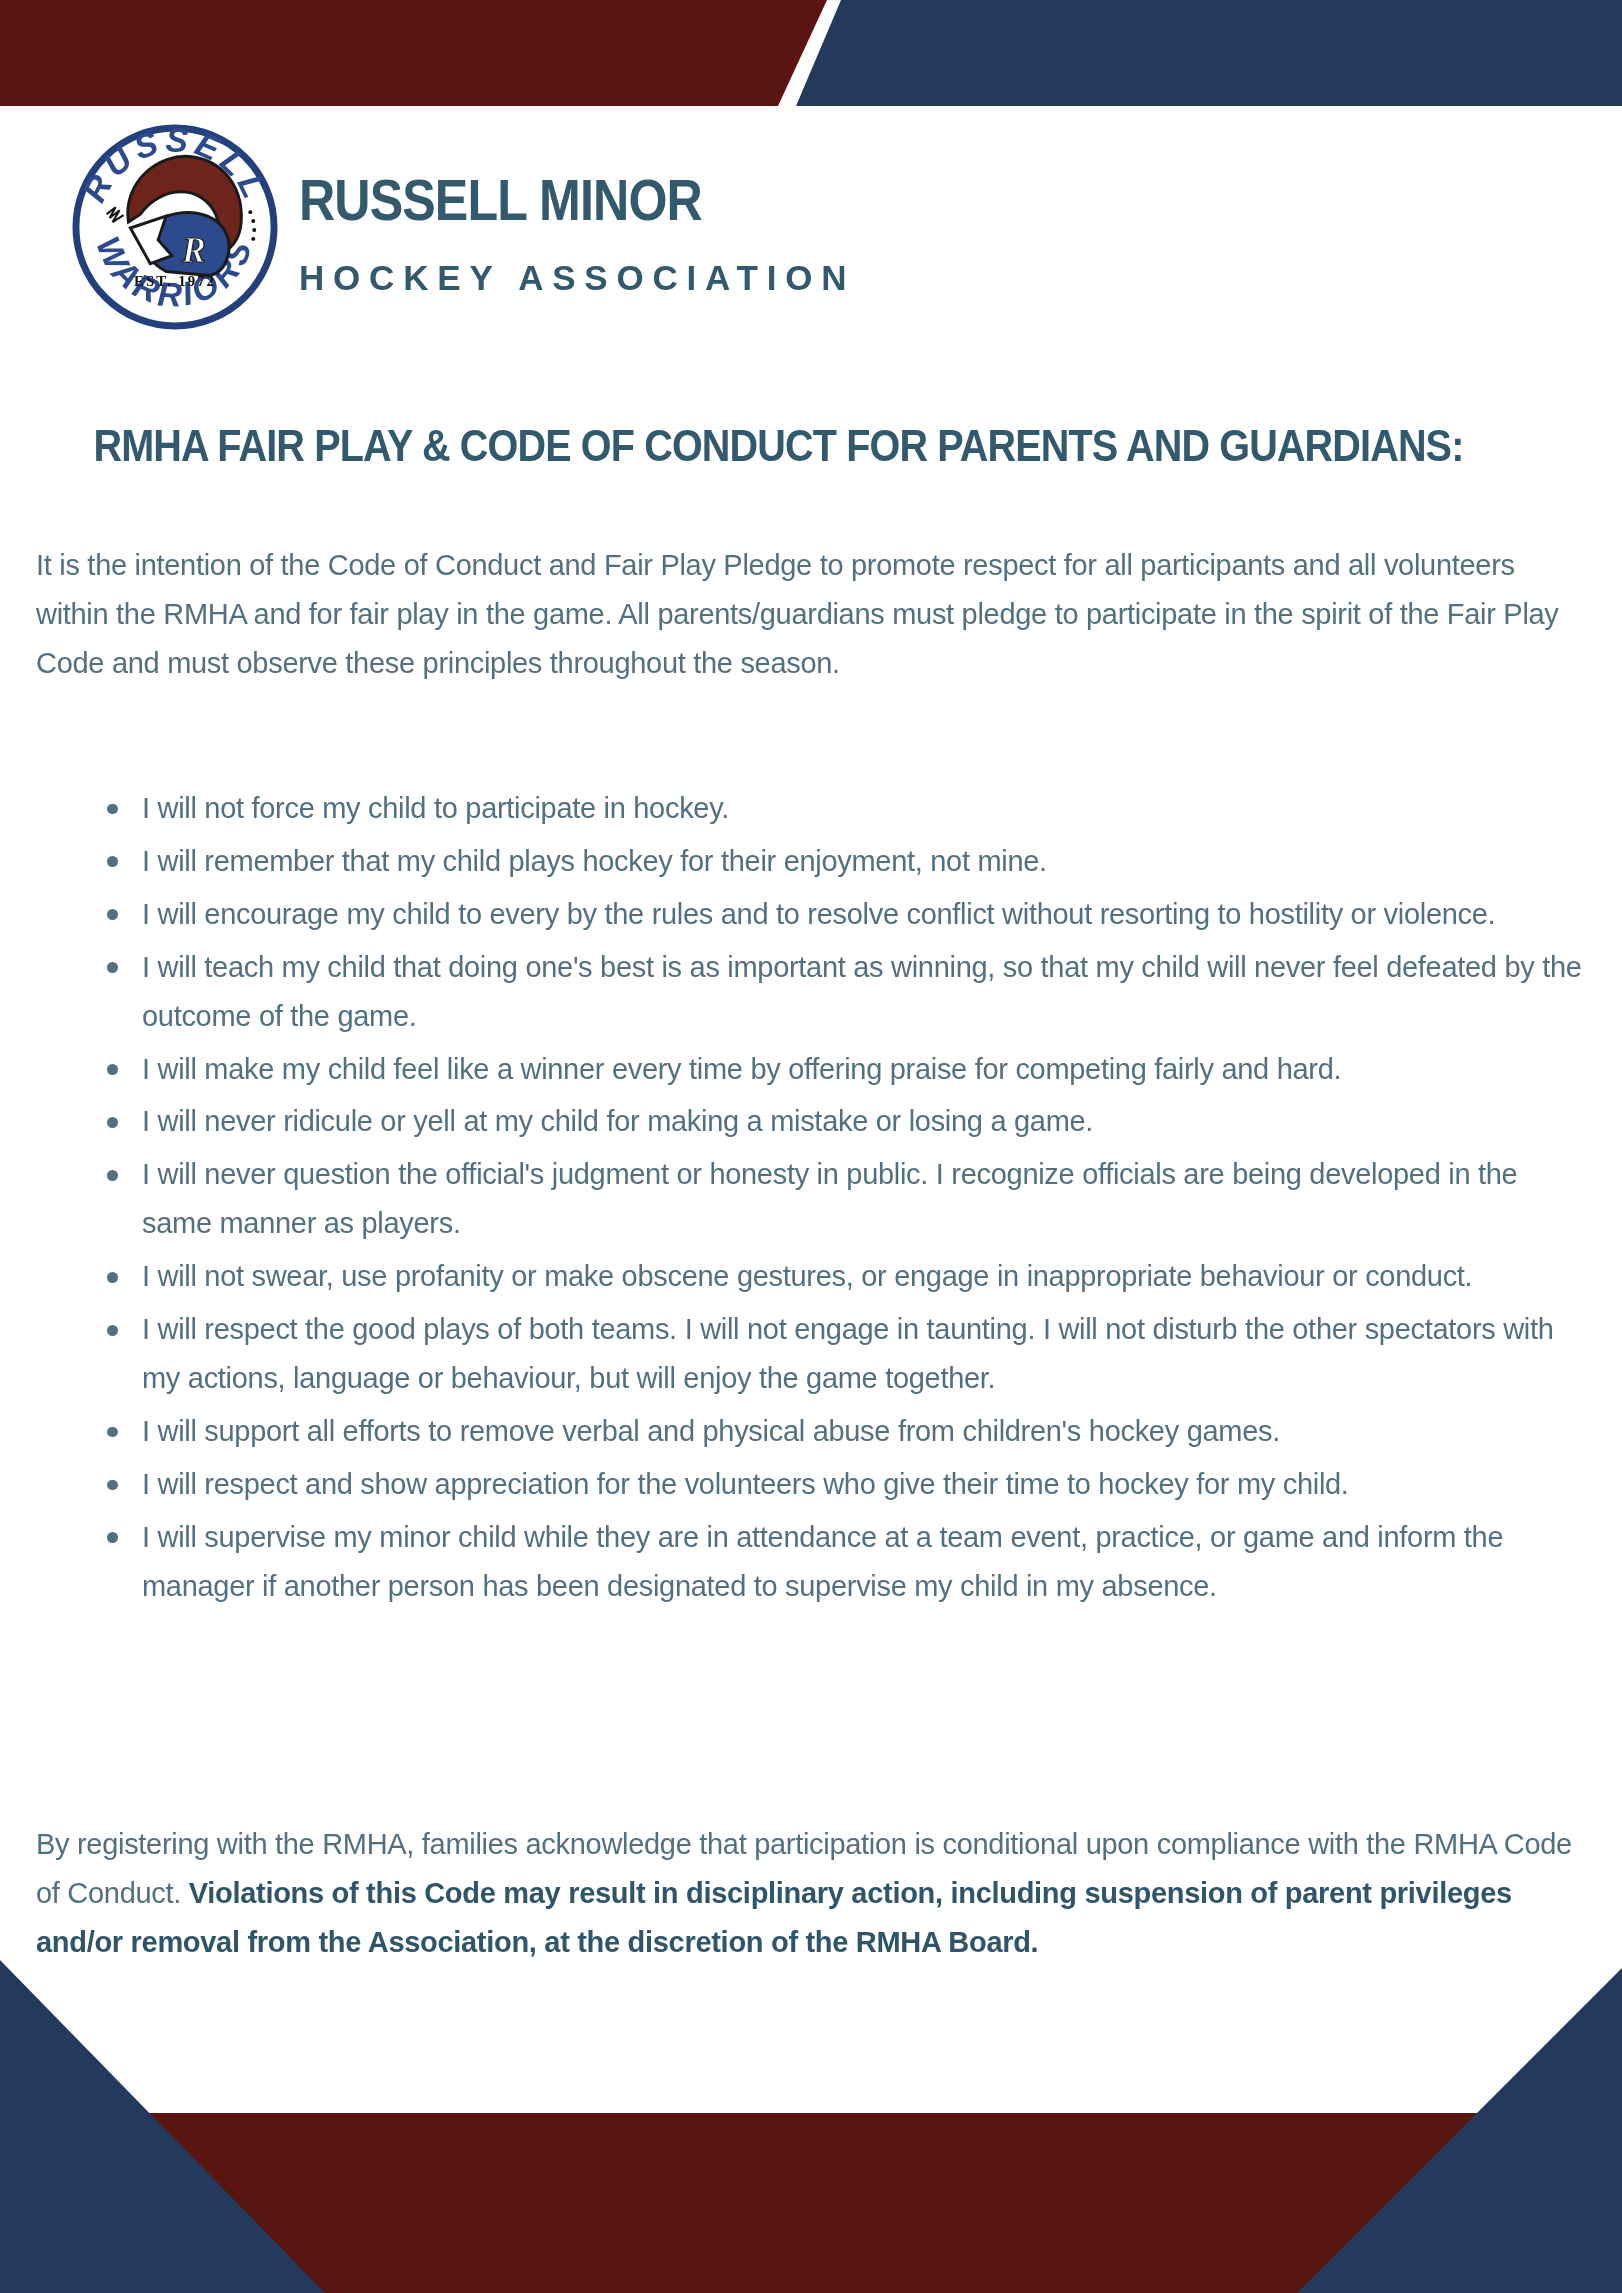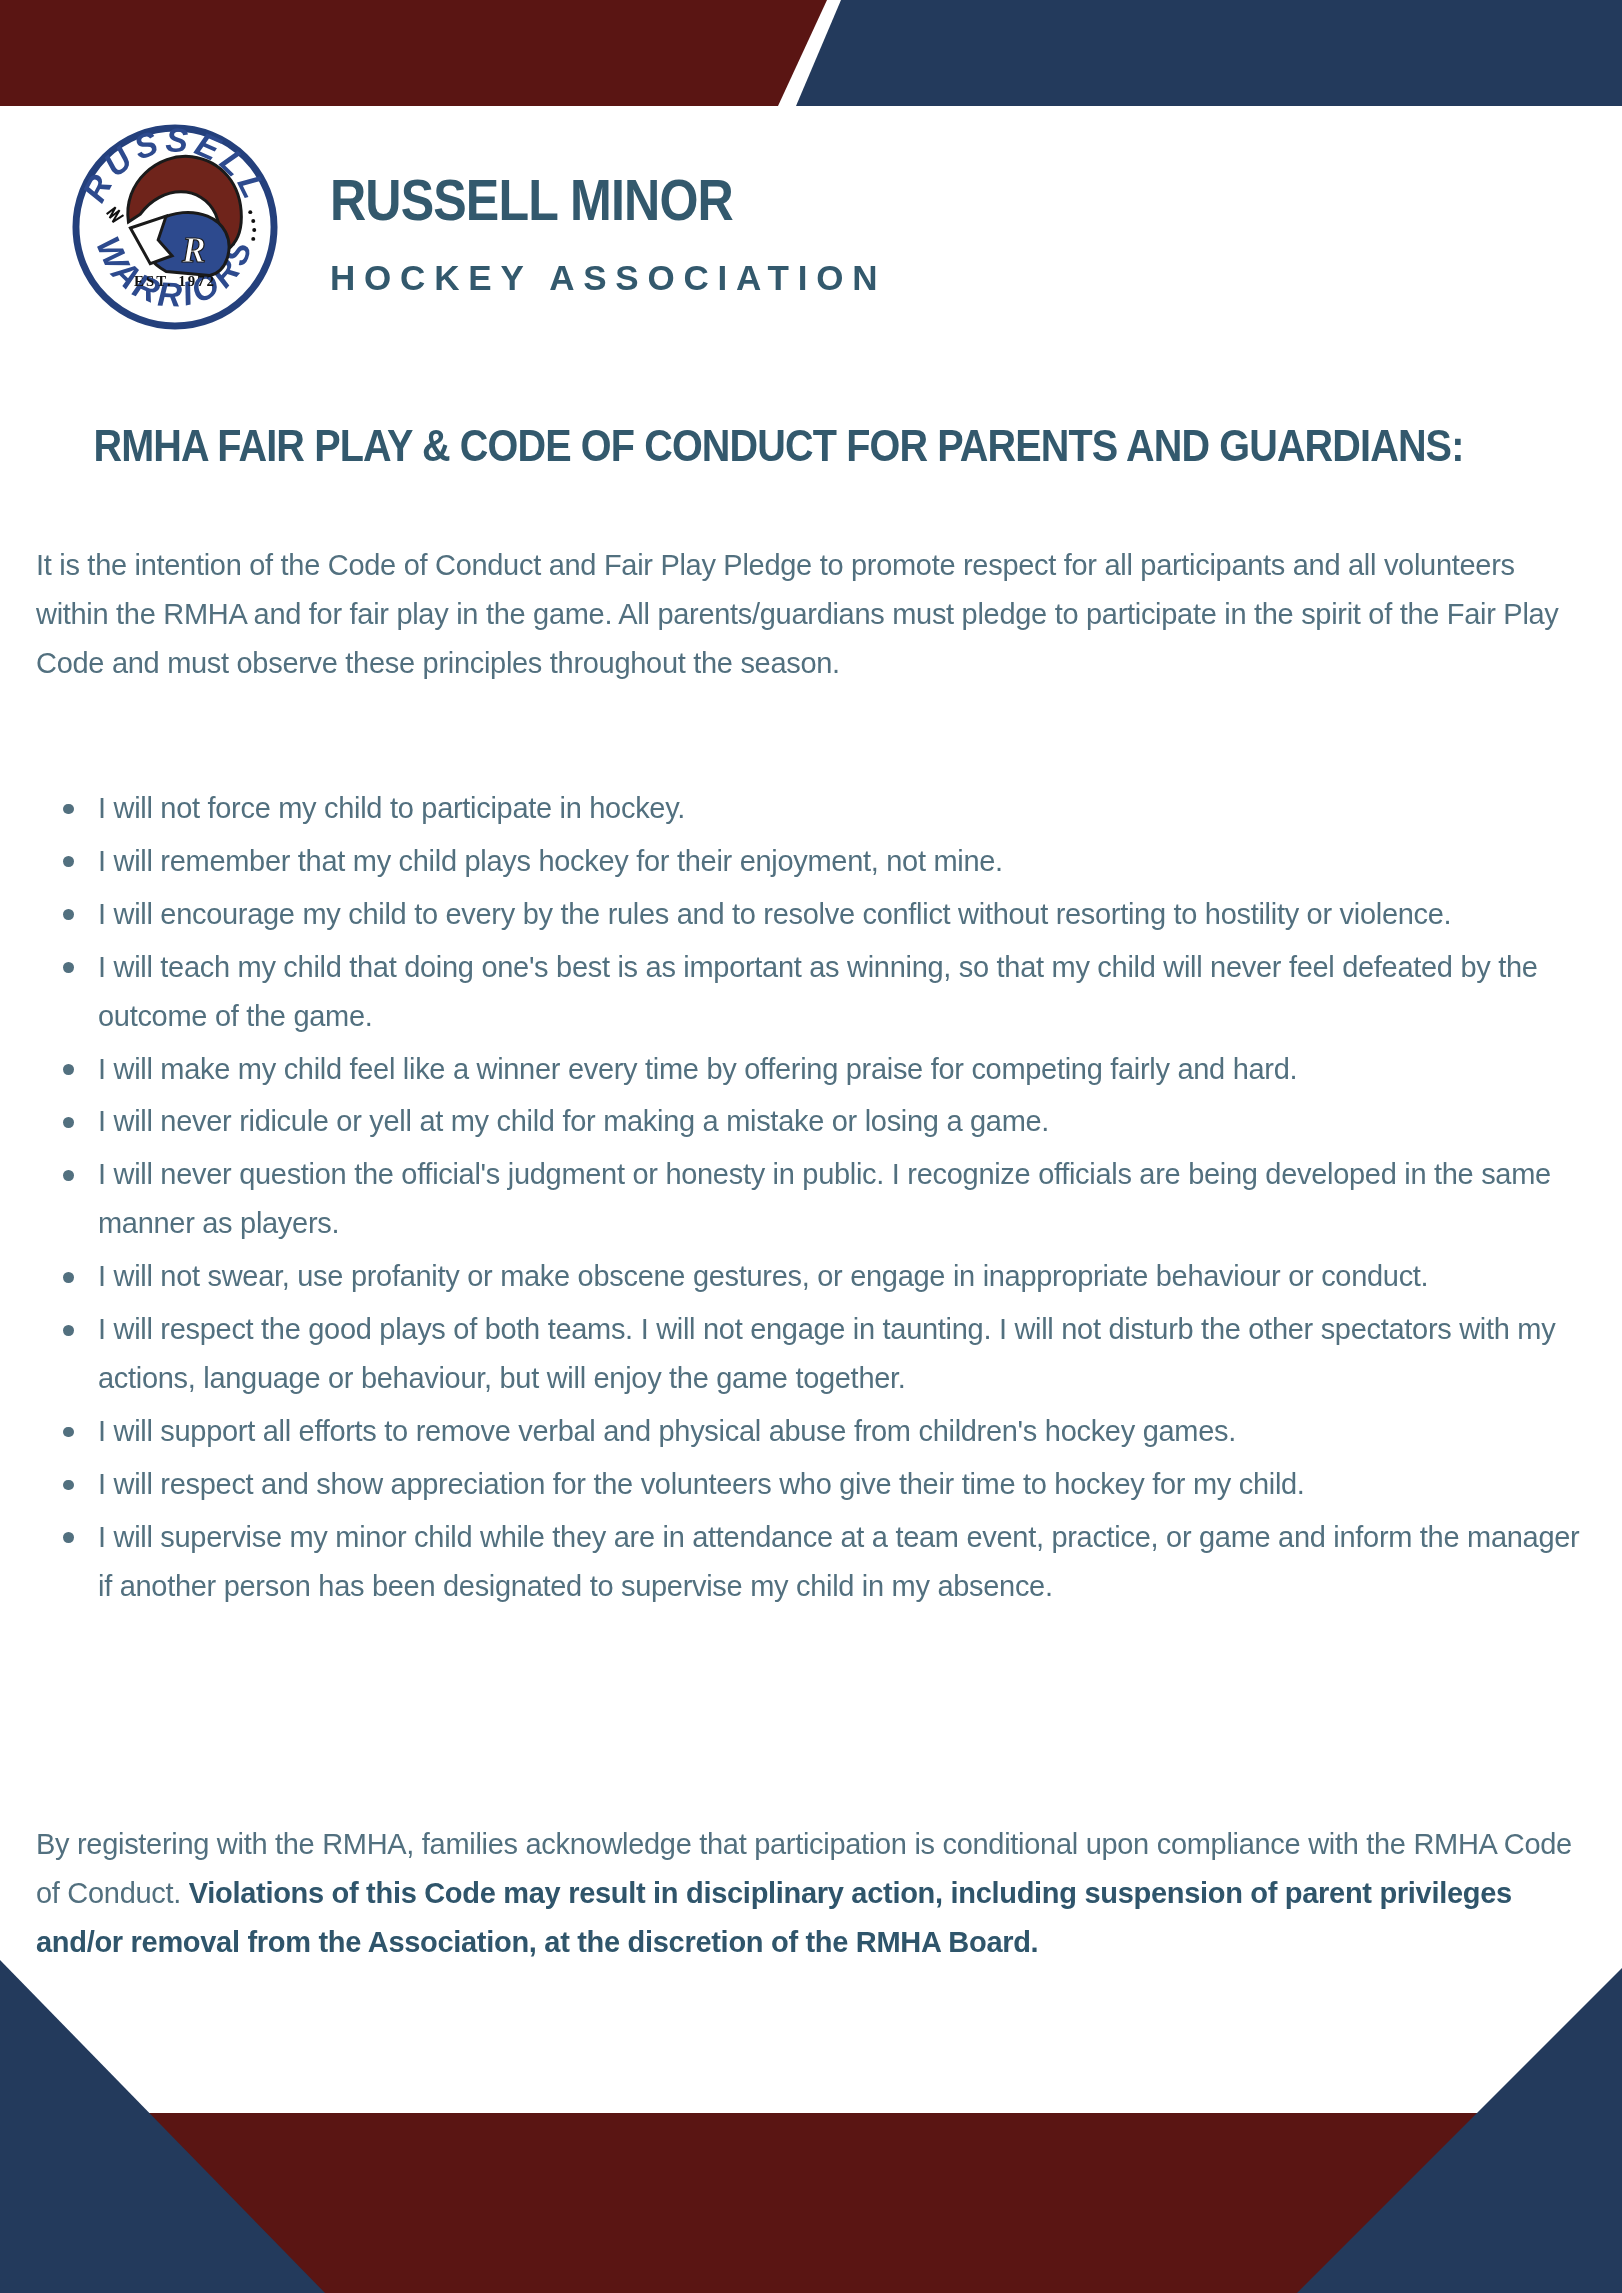--- a/index.html
+++ b/index.html
@@ -18,21 +18,21 @@
     position:absolute; inset:0; background:#5A1513;
     clip-path:polygon(0 0, 827px 0, 778px 106px, 0 106px);
   }
   .banner-top .navy {
     position:absolute; inset:0; background:#233A5C;
     clip-path:polygon(841px 0, 1622px 0, 1622px 106px, 796px 106px);
   }
 
   
   .logo-wrap { position:absolute; left:71px; top:123px; width:208px; height:208px; }
-  .org-block { position:absolute; left:330px; top:167px; }
+  .org-block { position:absolute; left:299px; top:167px; }
   .org-name {
     font-size:57px; font-weight:700; color:#33596D;
     letter-spacing:-1px; white-space:nowrap;
     display:inline-block; transform:scaleX(0.88); transform-origin:left top;
   }
   .org-sub {
     margin-top:25px;
     font-size:35px; font-weight:700; color:#33596D;
     letter-spacing:8.8px; white-space:nowrap;
   }
@@ -53,21 +53,21 @@
   }
 
   
   .body-text {
     font-size:29px; line-height:49px; color:#52707F;
     letter-spacing:-0.3px;
   }
   .intro { position:absolute; left:36px; top:541px; width:1551px; }
   .pledges { position:absolute; left:36px; top:784px; width:1551px; }
   .pledges ul { list-style:none; padding-left:62px; }
-  .pledges li { position:relative; margin-bottom:3.9px; }
+  .pledges li { position:relative; margin-bottom:3.9px;margin-left:44px; }
   .pledges li::before {
     content:""; position:absolute; left:-35px; top:19.6px;
     width:10.8px; height:10.8px; border-radius:50%; background:#52707F;
   }
   .closing { position:absolute; left:36px; top:1820px; width:1551px; }
   .closing .bold-part { font-weight:700; color:#2F556B; letter-spacing:-0.3px;margin-top:48px; }
 
   
   .shape-maroon-band {
     position:absolute; left:0; top:2113px; width:1622px; height:180px;

